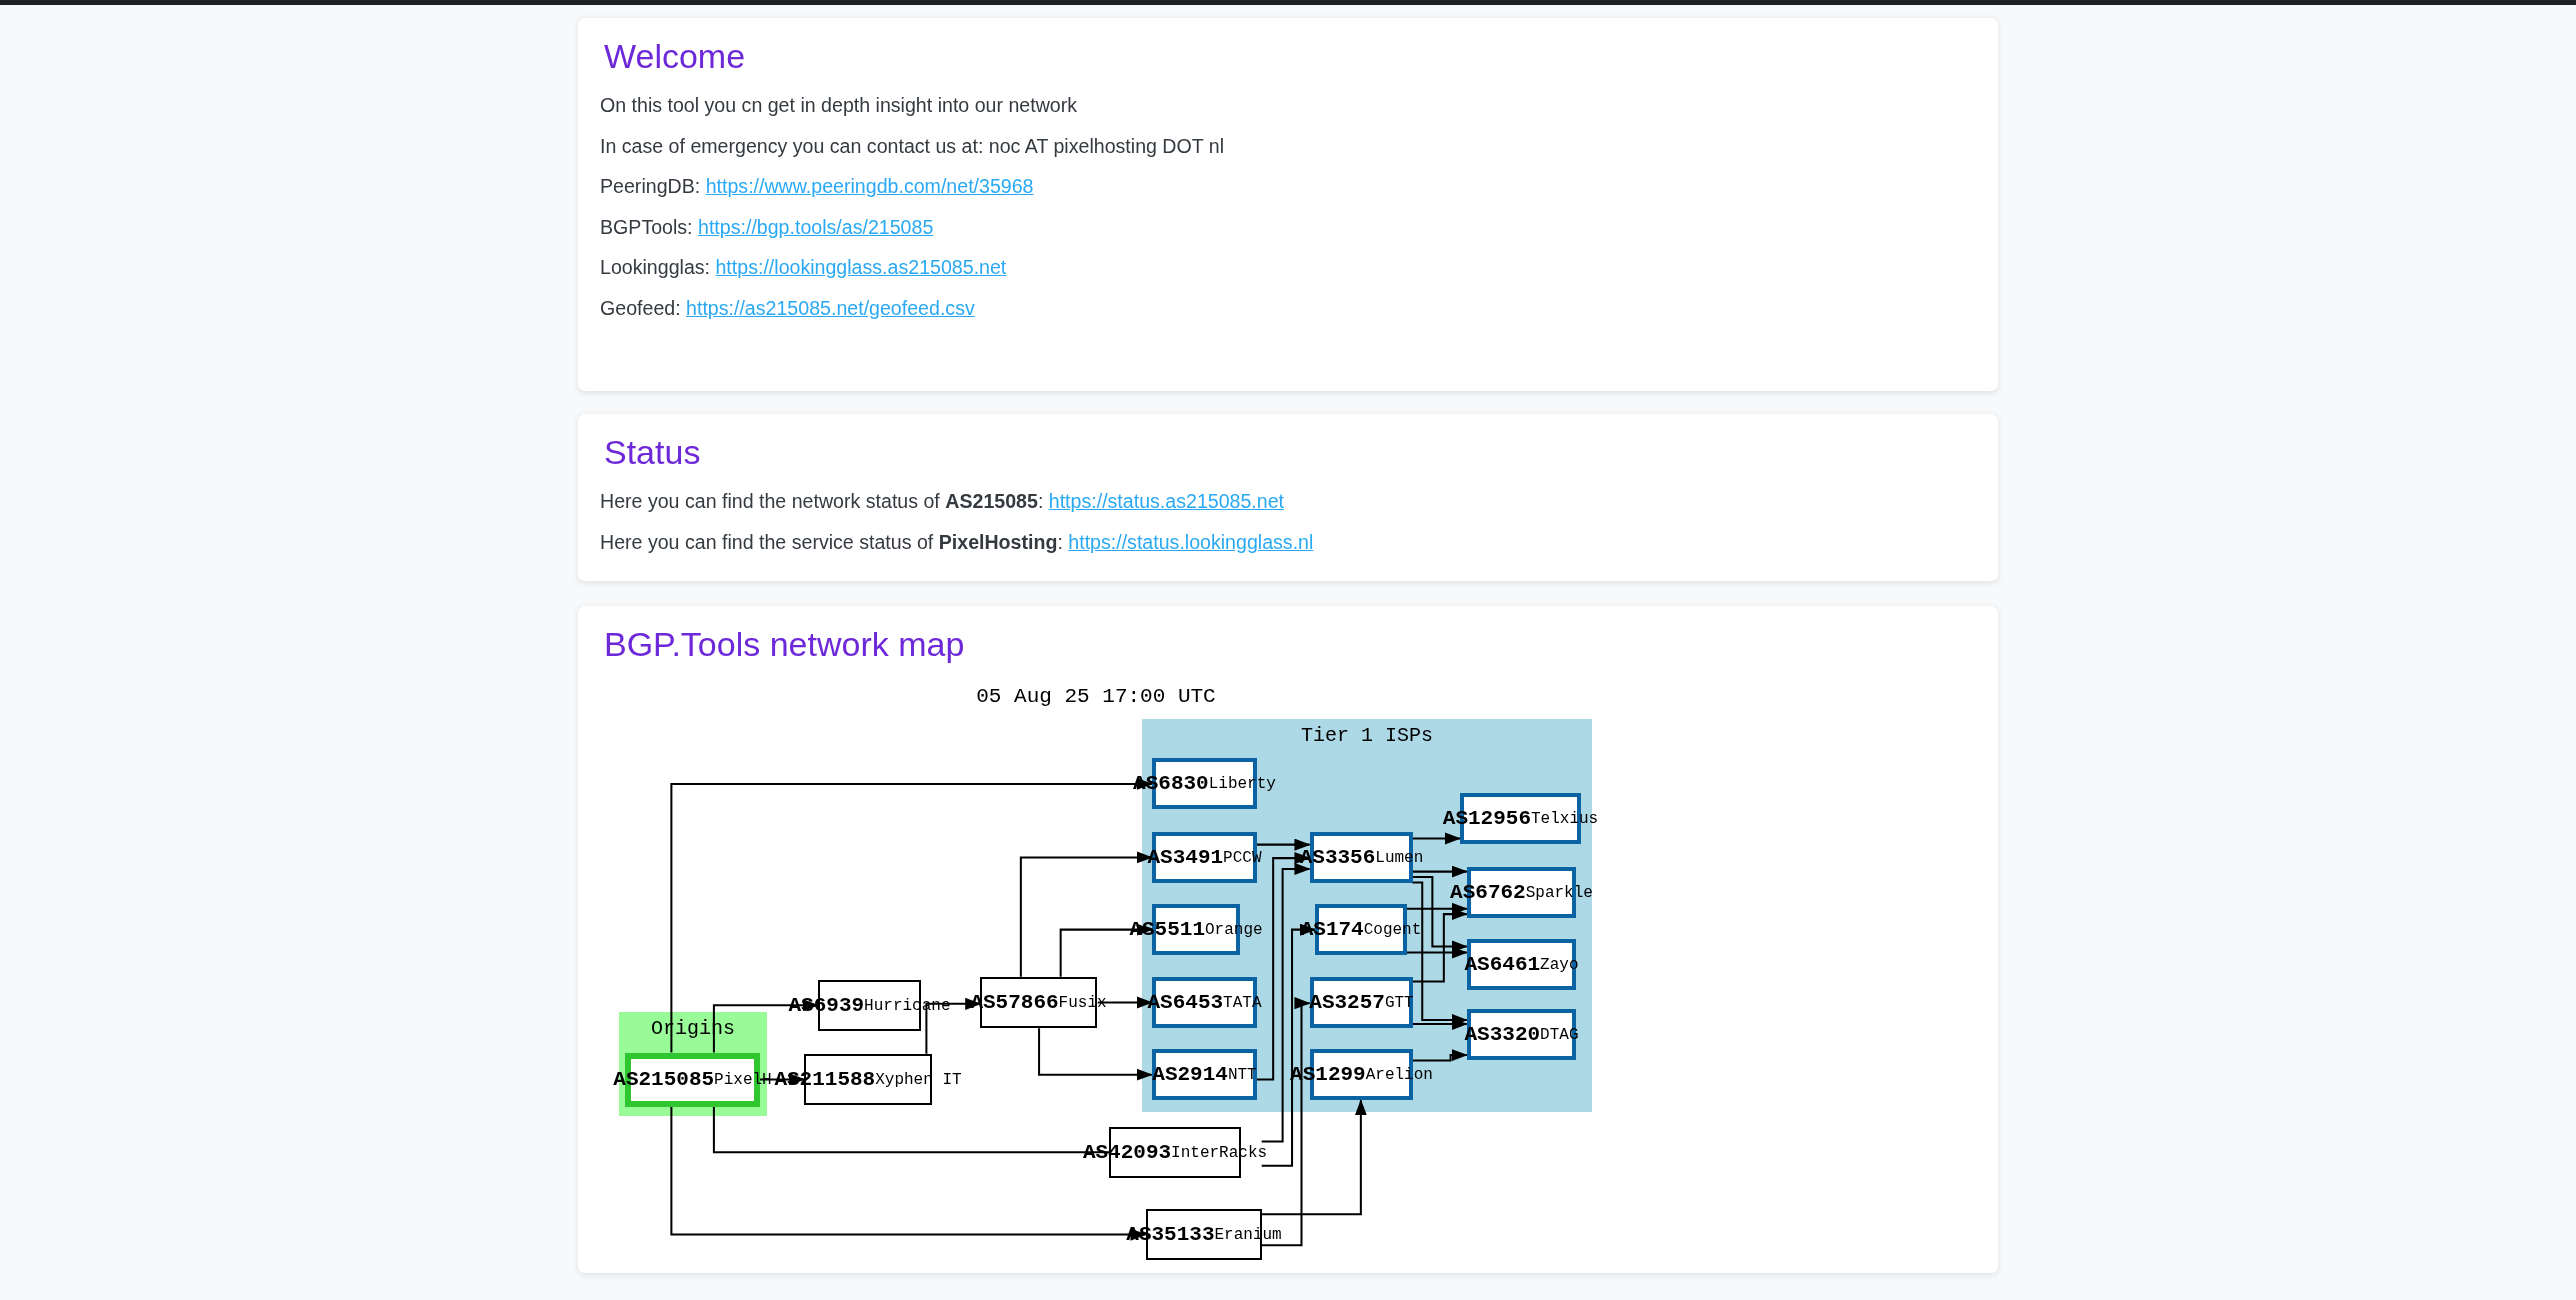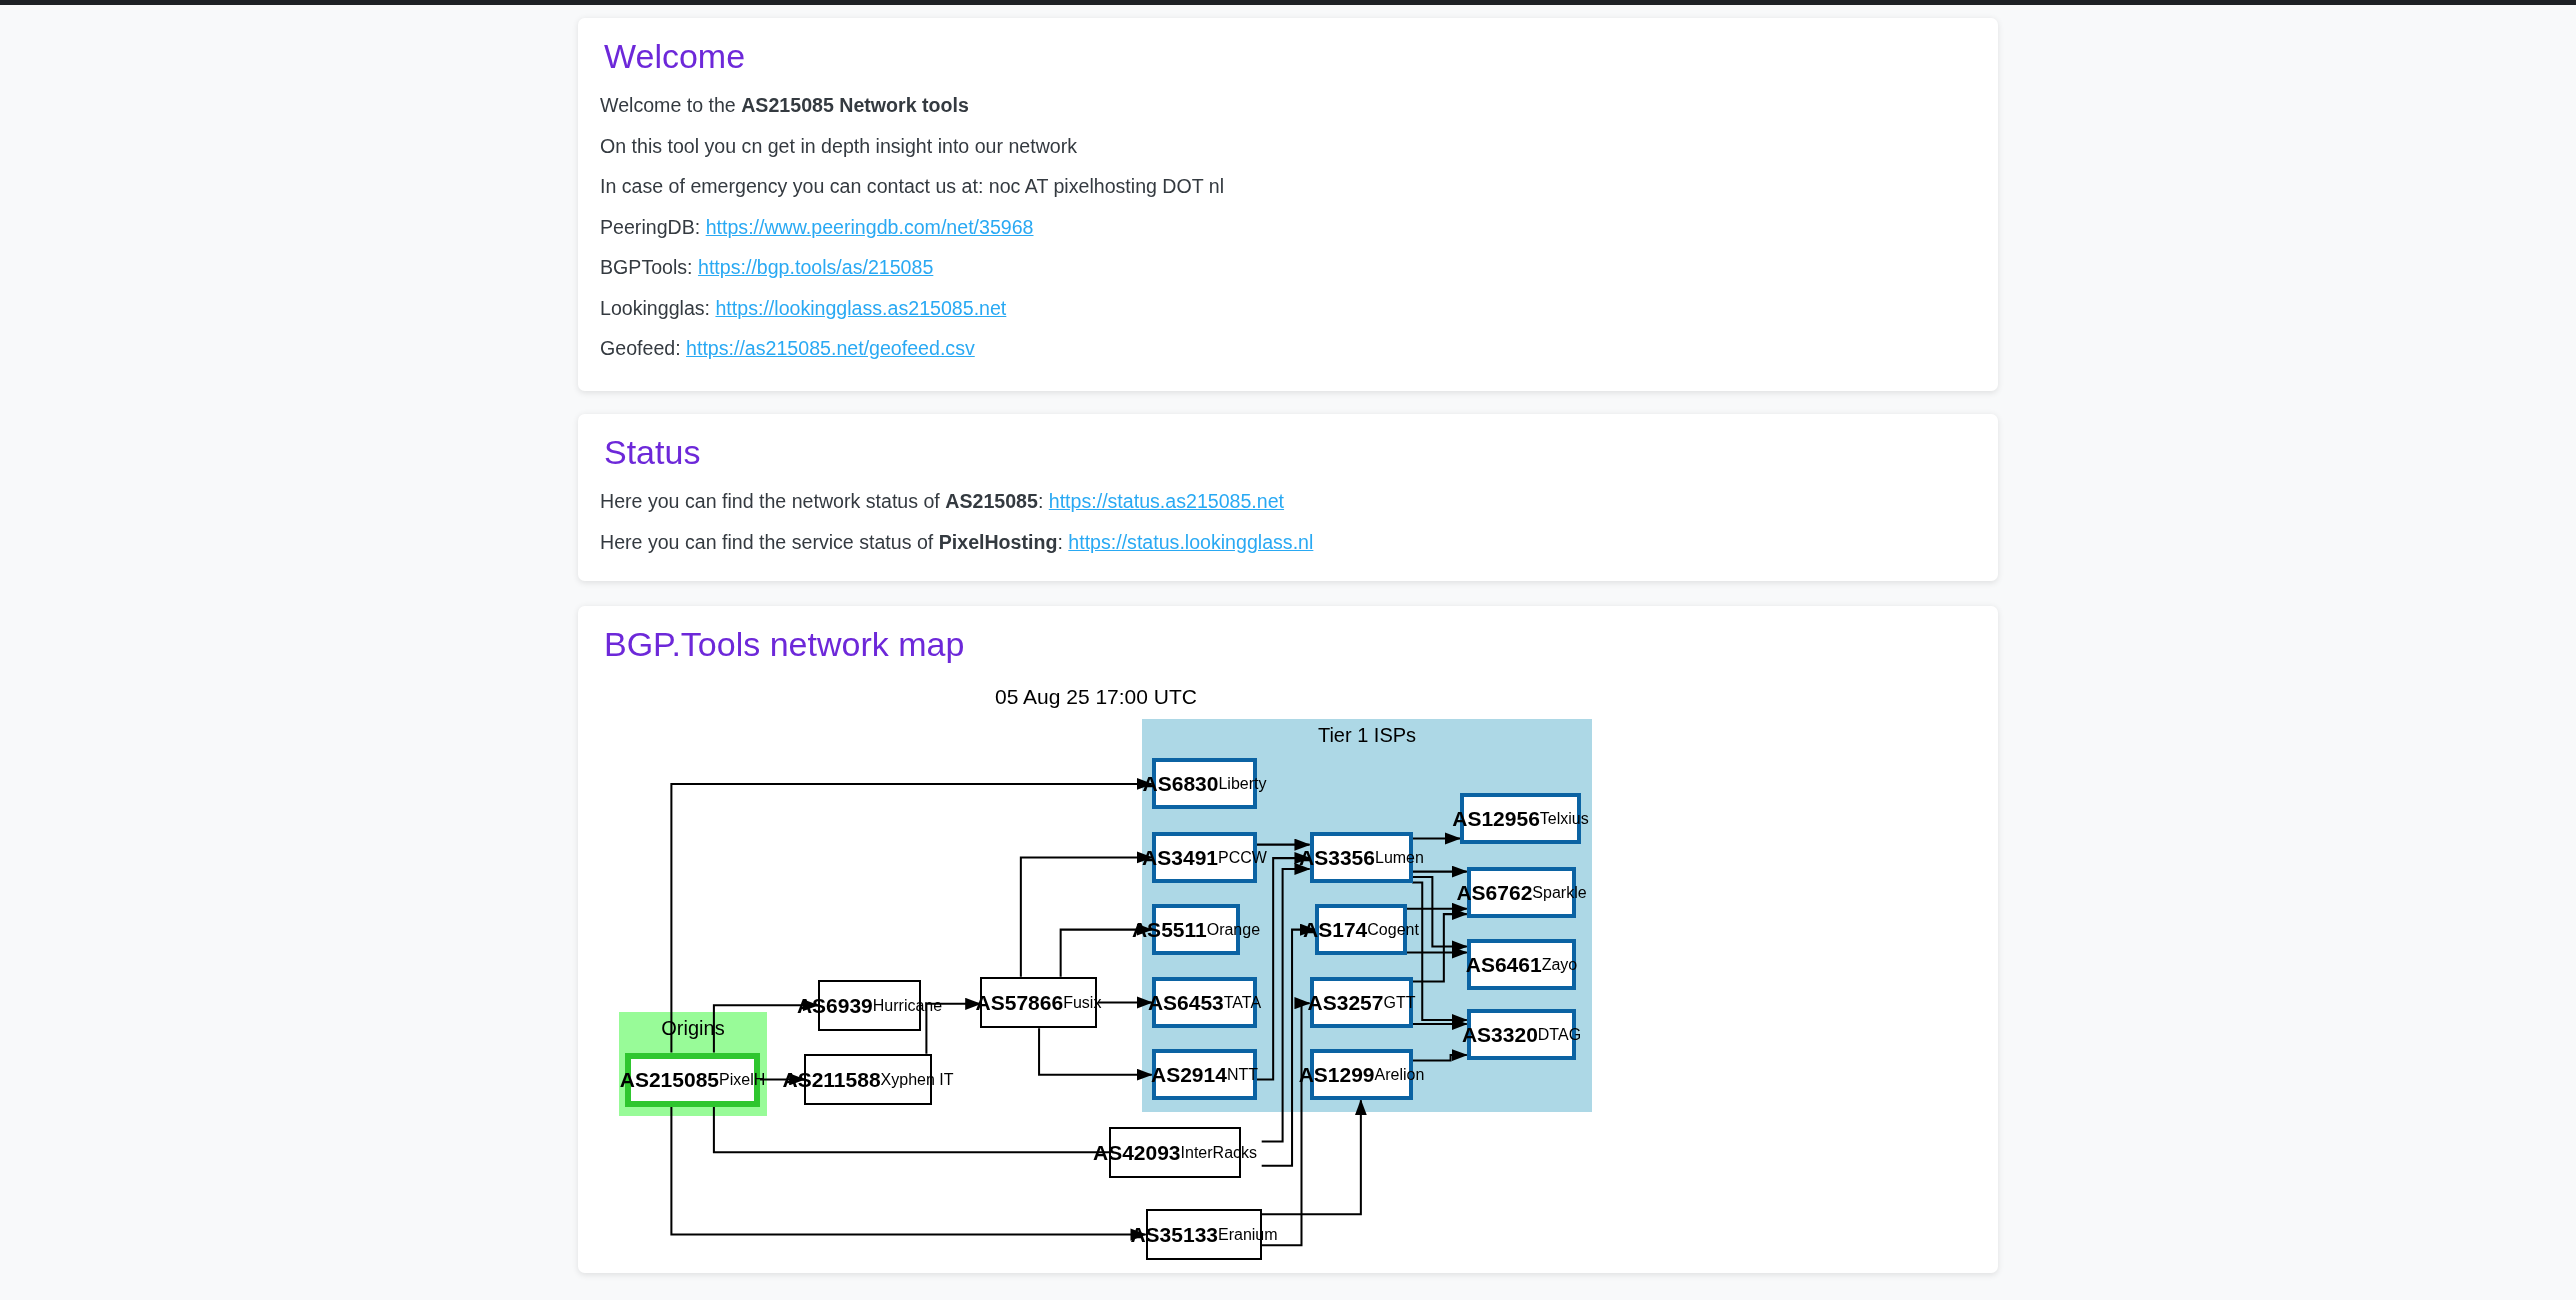--- a/index.html
+++ b/index.html
@@ -26,21 +26,21 @@
   }
   .card p { font-size: 19.6px; line-height: 23px; margin: 0 0 17.5px 0; color: #343a40; }
   .card p b { font-weight: 700; }
   .card a { color: #29a9f3; text-decoration: underline; cursor: pointer; }
   #card-welcome { top: 18px;  height: 373px; }
   #card-status  { top: 414px; height: 167px; }
   #card-map     { top: 606px; height: 667px; }
 
   
   #diagram { position: absolute; left: 0; top: 0; width: 2576px; height: 1300px;
-             font-family: Liberation Sans, sans-serif; color: #000; }
+             font-family: Liberation Mono, monospace; color: #000; }
   .cluster { position: absolute; z-index: 1; }
   .cluster .cl-label { text-align: center; font-size: 20px; color: #000; padding-top: 5.4px; }
   #cluster-tier1   { left: 1142px; top: 719px; width: 450px; height: 393px; background: #add8e6; }
   #cluster-origins { left: 619px;  top: 1012px; width: 148px; height: 104px; background: #98fb98; }
   #edges { position: absolute; left: 0; top: 0; z-index: 2; pointer-events: none; }
   #edges polyline { fill: none; stroke: #000; stroke-width: 3px; }
   .ts { position: absolute; left: 600px; top: 685px; width: 992px;
         text-align: center; font-size: 21px; color: #000; z-index: 1; }
   .node {
     position: absolute; z-index: 3; background: #fff; border: 2px solid #000;
@@ -52,21 +52,20 @@
   .node.t1 { border: 4.7px solid #0b63a3; }
   .node.origin { border: 6px solid #2fc62f; }
 </style>
 </head>
 <body>
 
 <div class="topbar"></div>
 
 <div class="card" id="card-welcome">
   <h2>Welcome</h2>
-  <p><span>Welcome to the </span><b>AS215085 Network tools</b></p>
   <p>On this tool you cn get in depth insight into our network</p>
   <p>In case of emergency you can contact us at: noc AT pixelhosting DOT nl</p>
   <p><span>PeeringDB: </span><a href="#">https://www.peeringdb.com/net/35968</a></p>
   <p><span>BGPTools: </span><a href="#">https://bgp.tools/as/215085</a></p>
   <p><span>Lookingglas: </span><a href="#">https://lookingglass.as215085.net</a></p>
   <p><span>Geofeed: </span><a href="#">https://as215085.net/geofeed.csv</a></p>
 </div>
 
 <div class="card" id="card-status">
   <h2>Status</h2>

